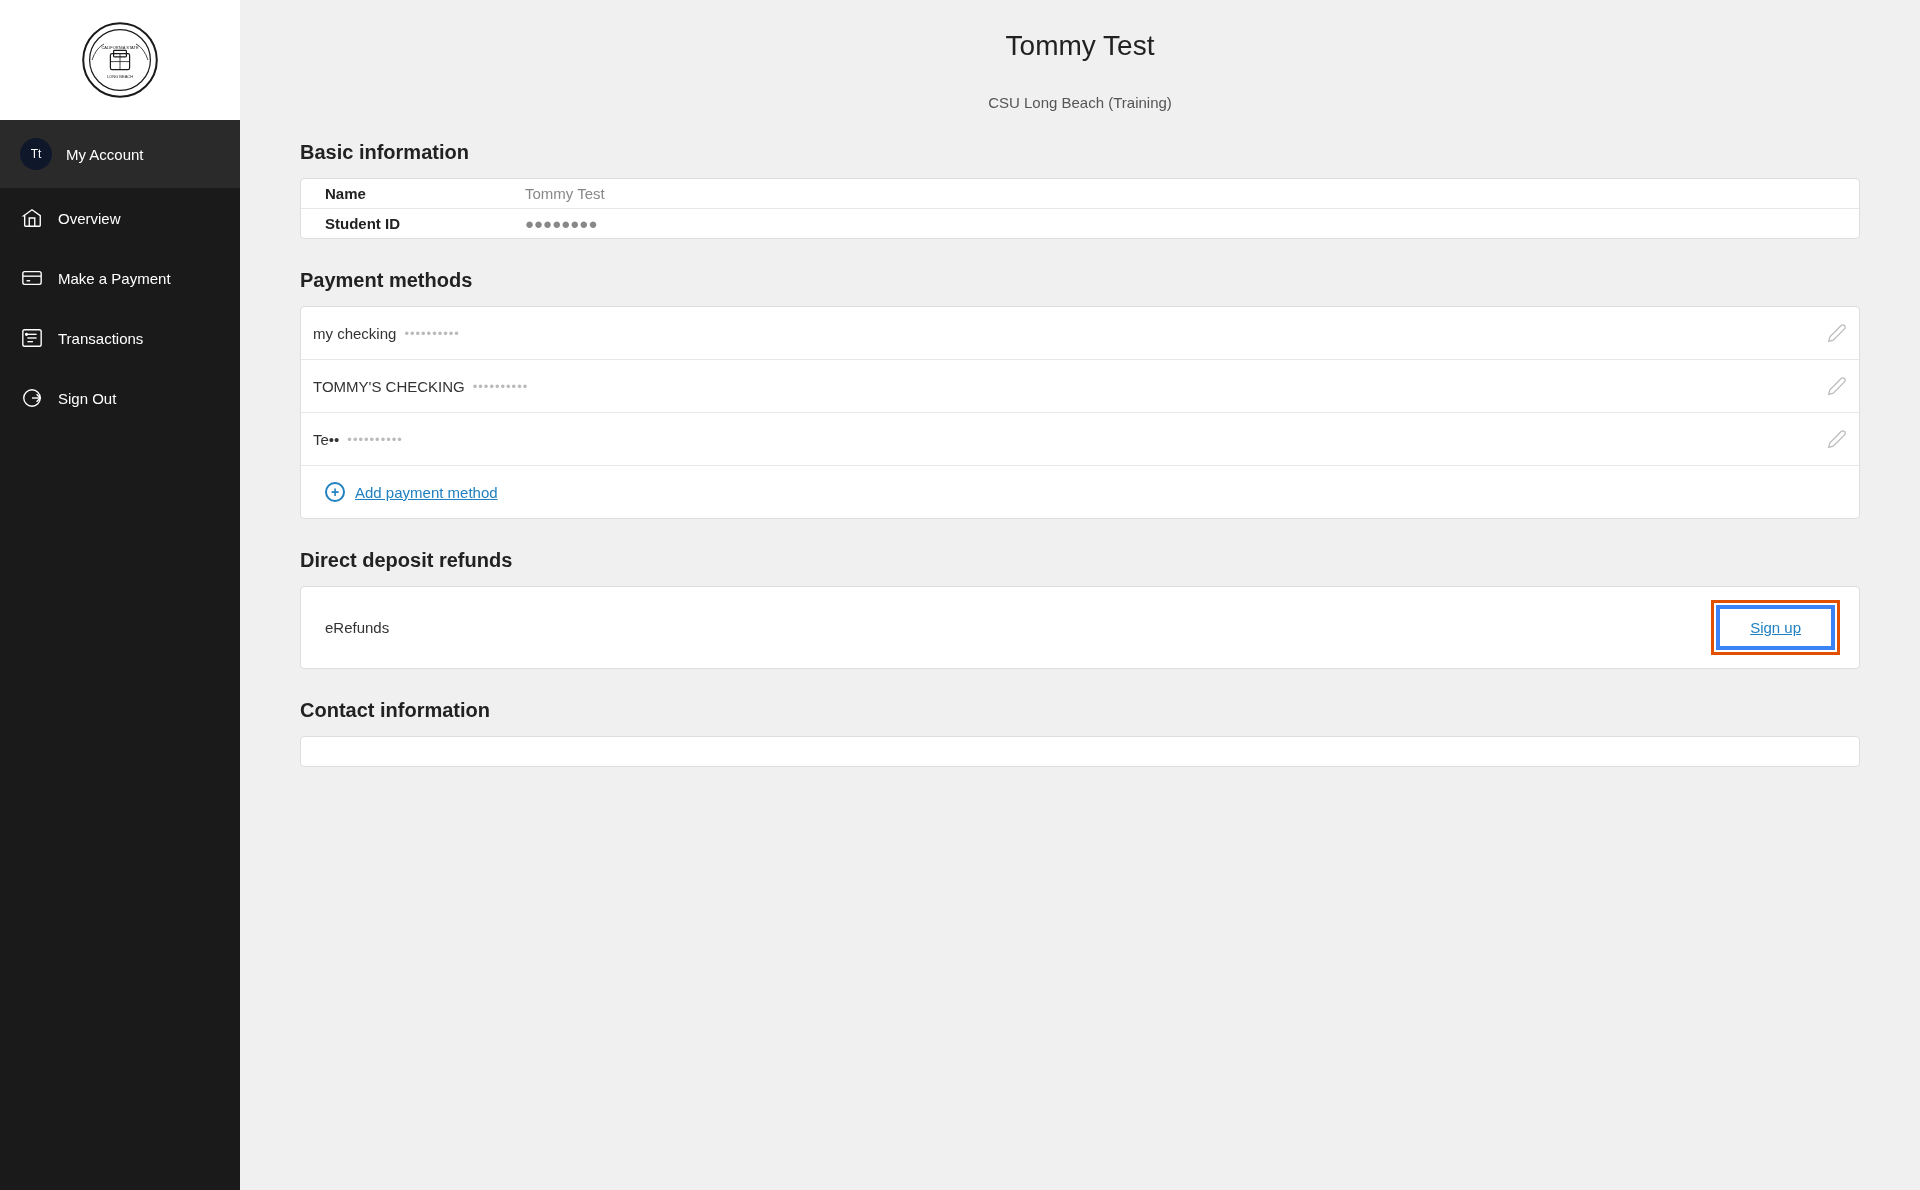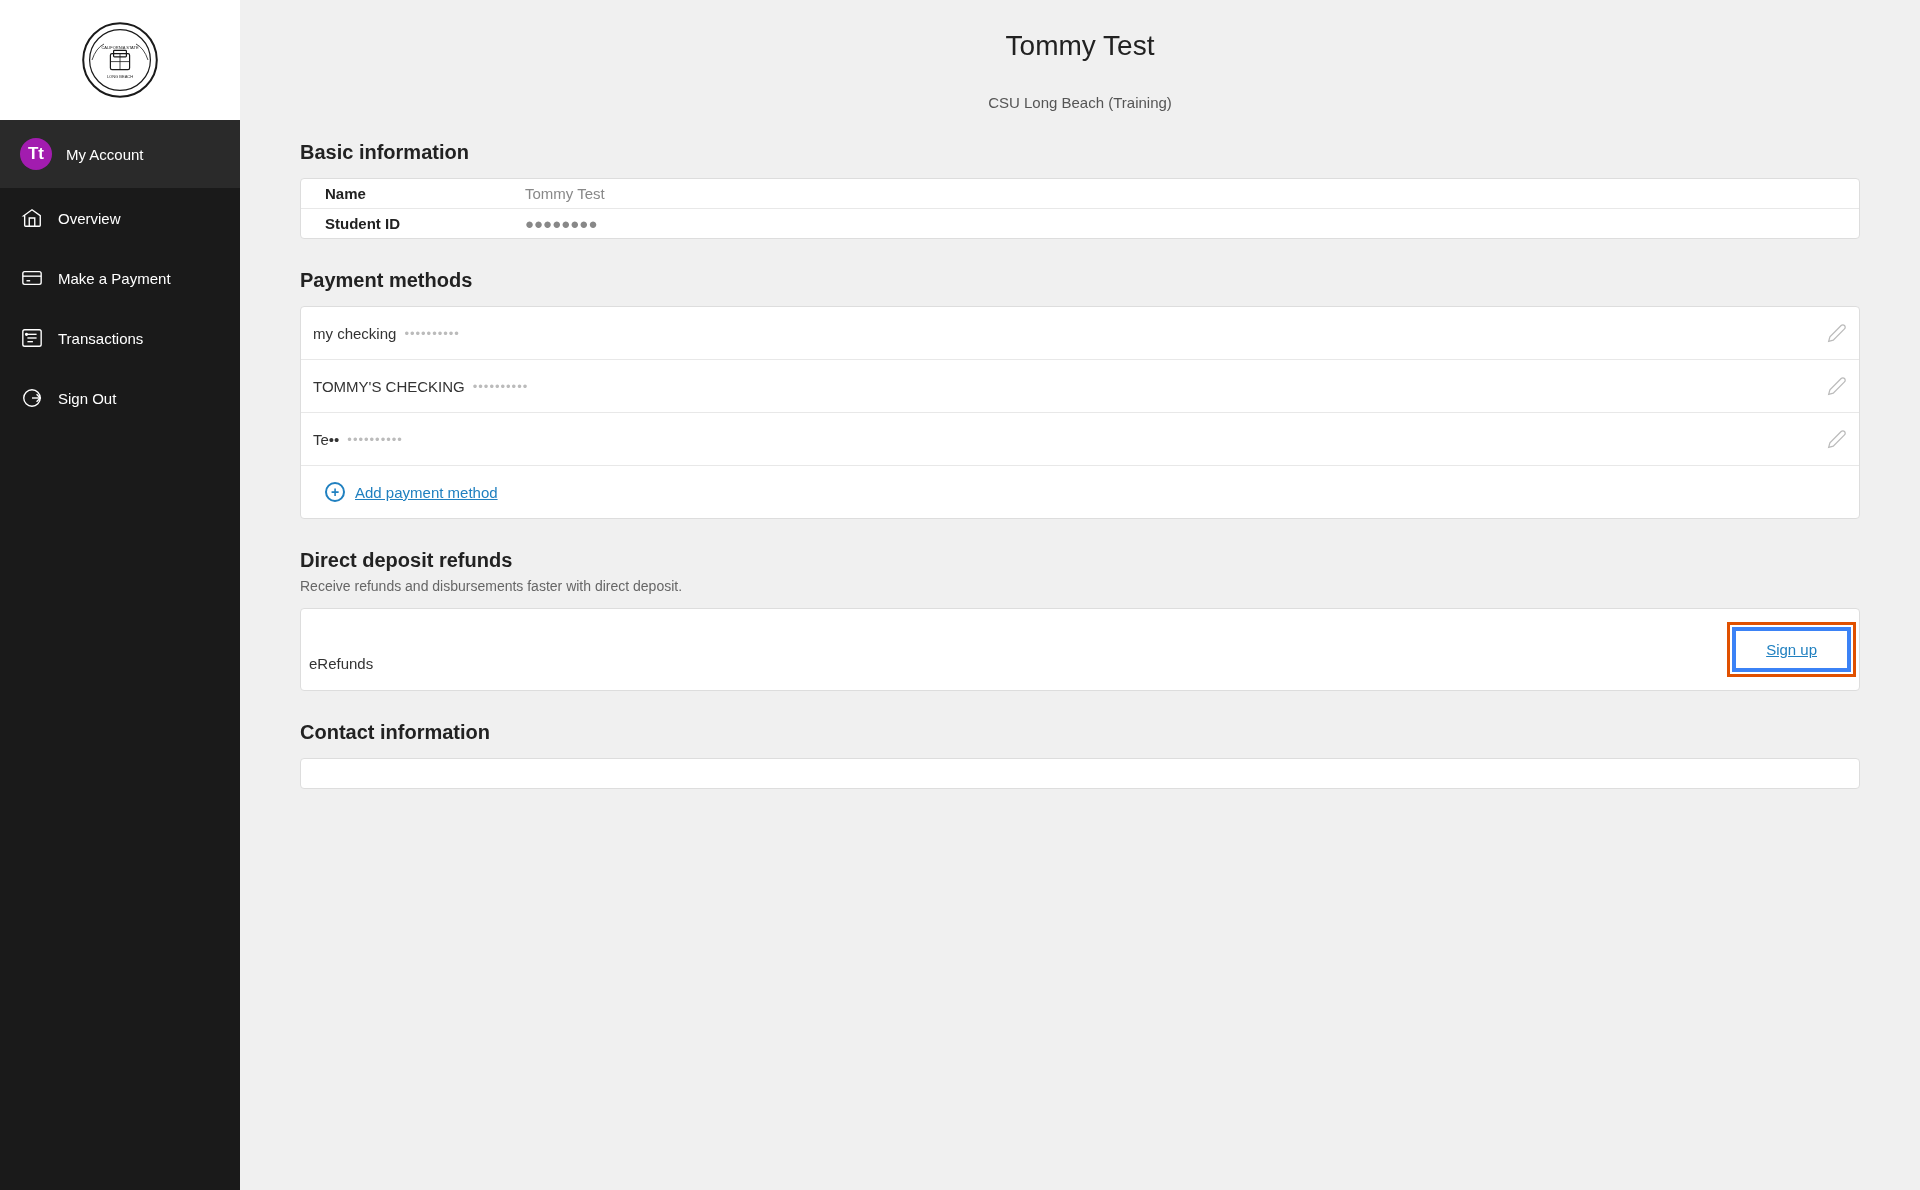--- a/index.html
+++ b/index.html
@@ -40,26 +40,26 @@
       color: #fff;
       font-size: 15px;
       gap: 14px;
       transition: background 0.2s;
     }
     .sidebar-item.active { background: #2a2a2a; }
     .sidebar-item .icon-circle {
       width: 32px;
       height: 32px;
       border-radius: 50%;
-      background: #a21caf;
+      background: #0f172a;
       display: flex;
       align-items: center;
       justify-content: center;
-      font-size: 17px;
-      font-weight: bold;
+      font-size: 12px;
+      font-weight: normal;
       color: #fff;
       flex-shrink: 0;
     }
     .sidebar-icon {
       width: 24px;
       height: 24px;
       flex-shrink: 0;
       display: flex;
       align-items: center;
       justify-content: center;
@@ -189,22 +189,22 @@
     }
     .add-payment-row a {
       color: #2080c0;
       text-decoration: underline;
       font-size: 15px;
     }
 
     
     .erefunds-row {
       display: flex;
-      align-items: flex-end;
-      padding: 18px 8px;
+      align-items: center;
+      padding: 18px 24px;
     }
     .erefunds-row .erefunds-label {
       flex: 1;
       font-size: 15px;
       color: #333;
     }
     .signup-btn {
       border: 4px solid #3b82f6;
       padding: 10px 30px;
       color: #2080c0;
@@ -364,21 +364,20 @@
       <div class="add-payment-row">
         <div class="plus-icon">+</div>
         <a>Add payment method</a>
       </div>
 
     </div>
   </div>
 
   <div class="section">
     <div class="section-title">Direct deposit refunds</div>
-    <div class="direct-deposit-subtitle">Receive refunds and disbursements faster with direct deposit.</div>
     <div class="card">
       <div class="erefunds-row">
         <span class="erefunds-label">eRefunds</span>
         <button class="signup-btn">Sign up</button>
       </div>
     </div>
   </div>
 
   <div class="section">
     <div class="section-title">Contact information</div>

